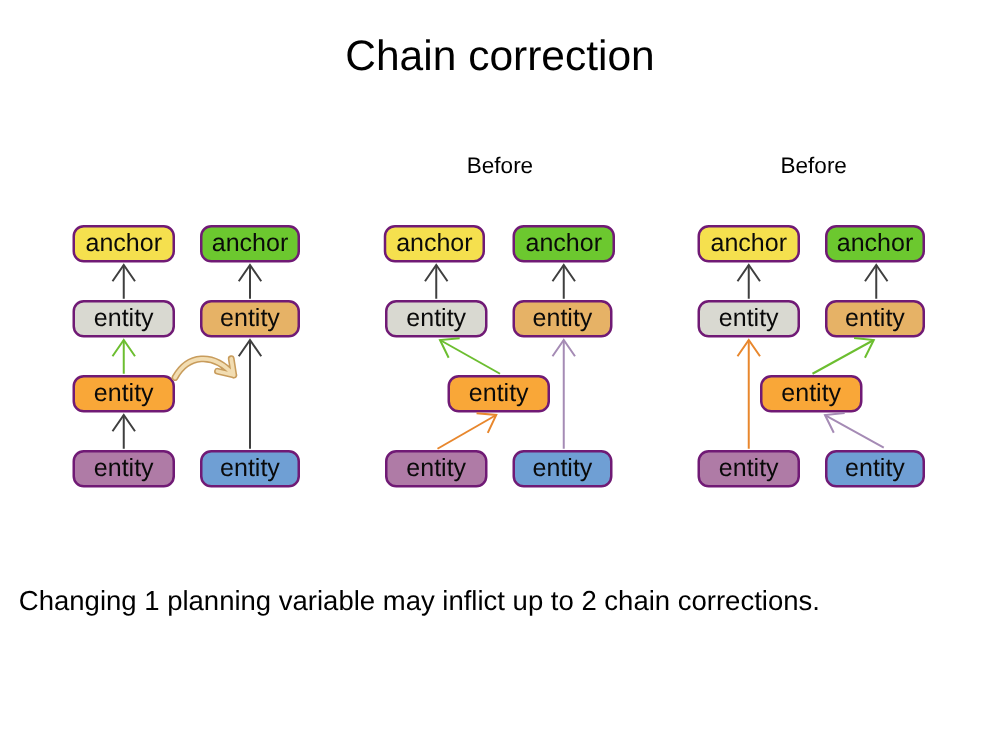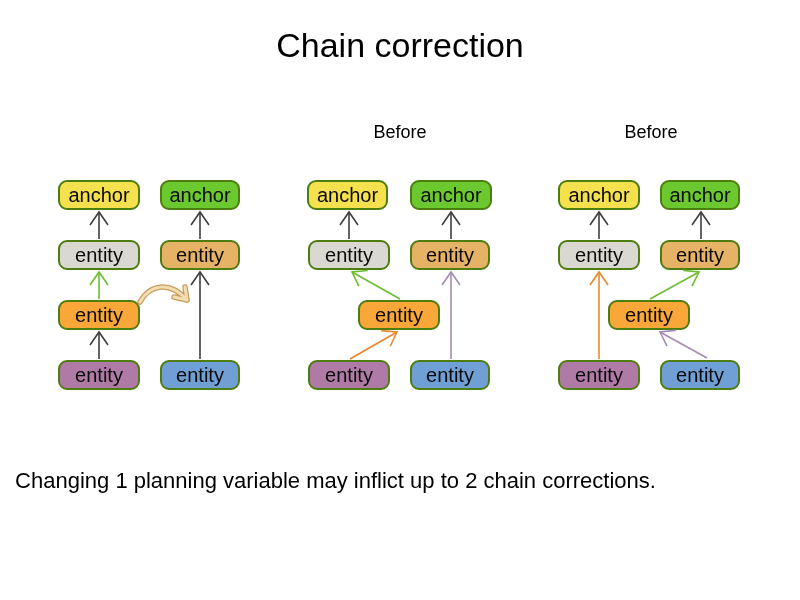--- a/index.html
+++ b/index.html
@@ -17,21 +17,21 @@
   }
   .label-before{left:400px;}
   .label-after{left:651px;}
   .caption{
     position:absolute;top:468px;left:0;width:671px;text-align:center;
     font-size:22px;color:#000;white-space:nowrap;
   }
   #node-layer{position:absolute;inset:0;}
   .node{
     position:absolute;box-sizing:border-box;
-    border:2px solid #4d7c0f;border-radius:9px;
+    border:2px solid #701a75;border-radius:9px;
     display:flex;align-items:center;justify-content:center;
     font-size:20px;color:#0a0a0a;line-height:1;
   }
   #arrow-layer{position:absolute;inset:0;pointer-events:none;}
 </style>
 </head>
 <body>
 
 <div class="canvas">
   <div class="title">Chain correction</div>

